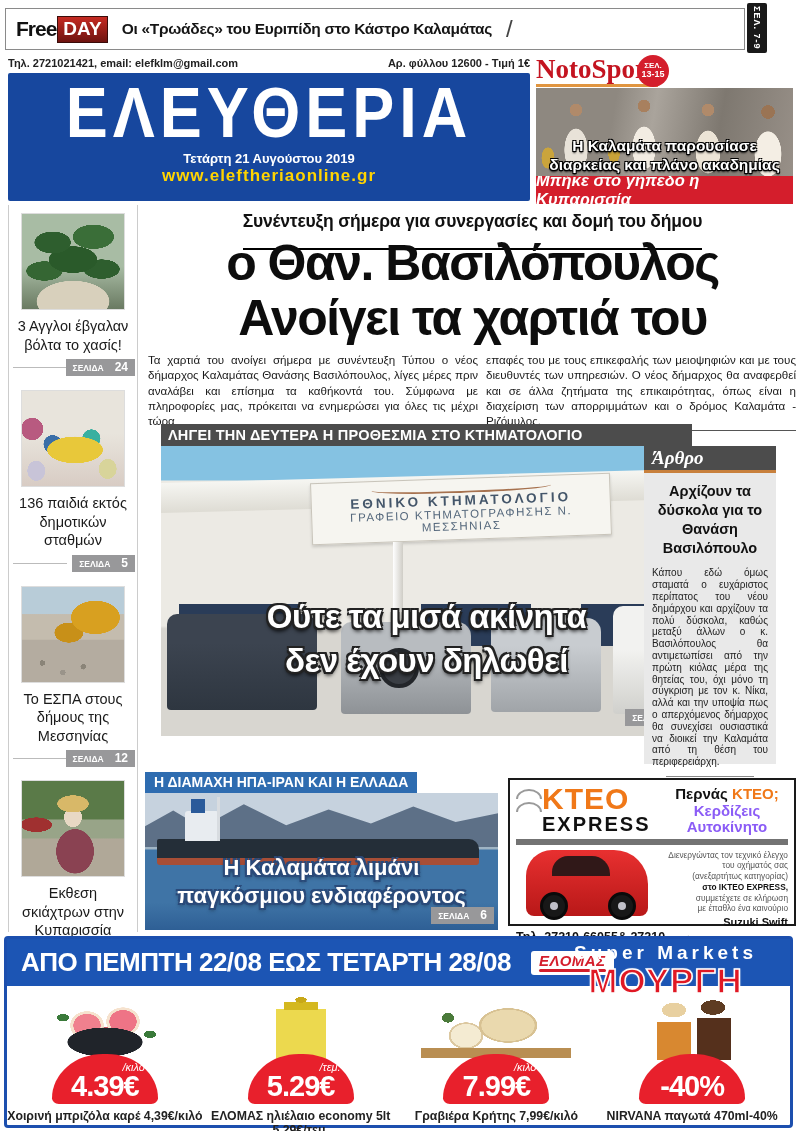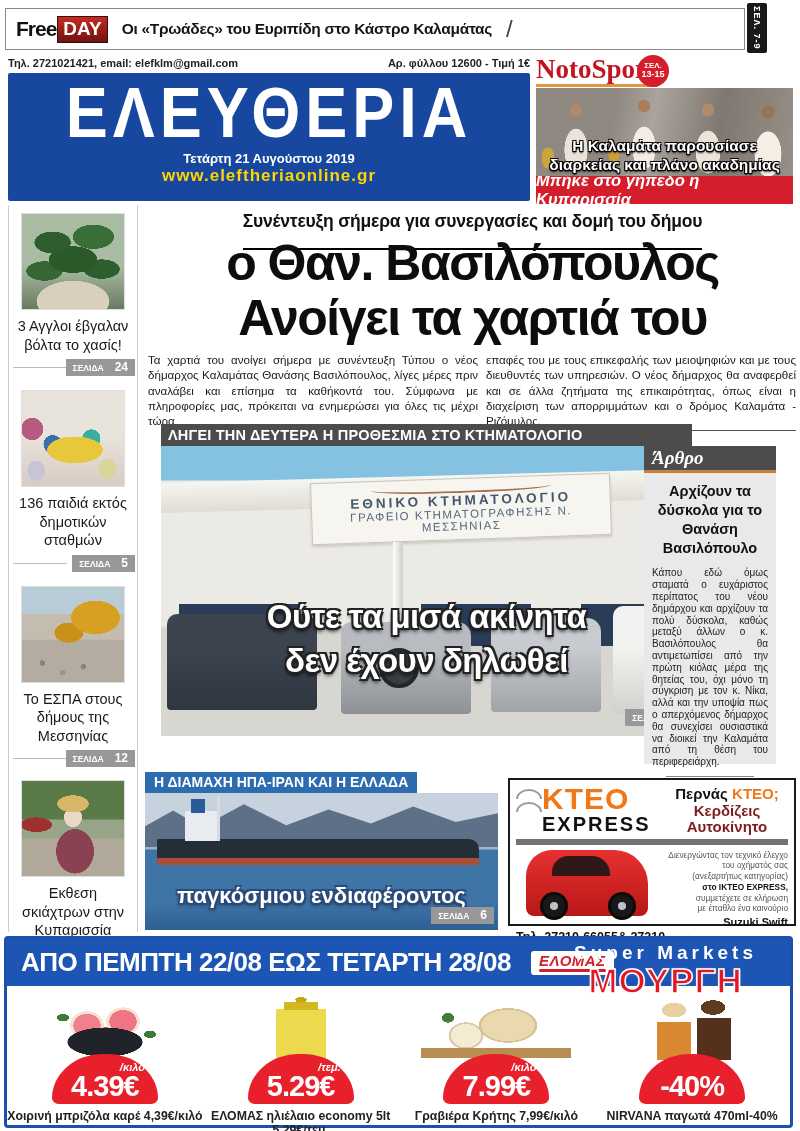--- a/index.html
+++ b/index.html
@@ -142,21 +142,21 @@
   
   .kteo { left:508px; top:778px; width:288px; height:148px; border:2px solid #1a1a1a; background:#fff; padding:4px 6px 2px; }
   .kteo-top { display:flex; border-bottom:6px solid #737373; padding-bottom:3px; }
   .kteo-logo { width:150px; position:relative; padding-left:26px; }
   .kteo-sketch { position:absolute; left:0; top:2px; width:26px; height:34px; }
   .kteo-sketch i { display:block; border:2px solid #9a9a9a; border-bottom:none; border-radius:50% 50% 0 0/100% 100% 0 0; height:10px; margin-top:3px; }
   .kteo-word { color:#f07818; font-size:30px; font-weight:bold; letter-spacing:1px; line-height:1; }
   .kteo-express { color:#111; font-size:20px; font-weight:bold; letter-spacing:2px; line-height:1; }
   .kteo-slogan { flex:1; text-align:center; font-weight:bold; line-height:1.1; padding-top:2px; }
   .ks1 { font-size:15px; color:#111; } .ks1 .or { color:#f07818; }
-  .ks2 { font-size:15px; color:#7f1d1d; }
+  .ks2 { font-size:15px; color:#8b5cf6; }
   .kteo-mid { display:flex; margin-top:3px; }
   .kcarimg { position:relative; width:150px; height:72px; }
   .kbody { position:relative; width:122px; height:66px; background:linear-gradient(180deg,#e83030,#b81818); border-radius:26px 34px 8px 8px; margin:2px 0 0 10px; }
   .kglass { position:absolute; left:26px; top:6px; width:58px; height:20px; background:#301818; border-radius:16px 18px 0 0; }
   .kwheel { position:absolute; bottom:-4px; width:28px; height:28px; border-radius:50%; background:#181818; border:3px solid #0a0a0a; }
   .kwheel::after { content:""; position:absolute; left:7px; top:7px; width:8px; height:8px; border-radius:50%; background:#c0c0c8; }
   .kw1 { left:14px; } .kw2 { right:12px; }
   .kteo-small { flex:1; text-align:right; font-size:8.3px; color:#555; line-height:1.3; padding-top:2px; }
   .kteo-small .bold { color:#111; font-weight:bold; }
   .kteo-prize { font-size:11px; font-weight:bold; color:#111; margin-top:1px; }
@@ -171,21 +171,21 @@
   .elomas { background:#fff; border-radius:3px; padding:2px 8px 3px; margin-left:20px; text-align:center; }
   .elomas .etxt { color:#d41e2c; font-size:15px; font-weight:bold; font-style:italic; letter-spacing:0.5px; line-height:1; }
   .elomas .ebar { height:3px; background:#d41e2c; border-radius:2px; margin-top:1px; }
   .mk-right { position:absolute; right:12px; top:3px; width:225px; text-align:center; z-index:3; }
   .mk-super { color:#fff; font-size:19px; font-weight:bold; letter-spacing:4px; }
   .mk-brand { color:#e01824; font-size:35px; font-weight:bold; letter-spacing:1px; line-height:0.95; -webkit-text-stroke:1.5px #fff; text-shadow:0 0 2px #fff; }
   .mk-row { display:flex; margin-top:10px; }
   .mk-cell { width:25%; text-align:center; position:relative; }
   .mk-img { position:relative; height:64px; margin:0 auto; width:150px; }
   .price-badge { position:relative; width:106px; height:50px; margin:-6px auto 0; background:#e8202c; border-radius:53px 53px 7px 7px/ 46px 46px 6px 6px; color:#fff; z-index:2; }
-  .price-badge .unit { position:absolute; top:7px; right:13px; font-size:11px; font-weight:bold; font-style:italic; }
+  .price-badge .unit { position:absolute; top:7px; right:13px; font-size:11px; font-weight:normal; font-style:italic; }
   .price-badge .price { position:absolute; left:0; right:0; bottom:3px; font-size:29px; font-weight:bold; letter-spacing:-1px; line-height:1; }
   .mk-cap { font-size:12.3px; font-weight:bold; color:#222; margin-top:5px; }
   
   .art-meat { background:
       radial-gradient(62px 24px at 50% 72%,#20242a 0 60%,transparent 61%),
       radial-gradient(26px 22px at 38% 46%,#f0808e 0 52%,#f6e2ce 53% 64%,transparent 65%),
       radial-gradient(26px 22px at 62% 40%,#ee7486 0 52%,#f6e2ce 53% 64%,transparent 65%),
       radial-gradient(20px 16px at 52% 62%,#e8606e 0 55%,transparent 56%),
       radial-gradient(10px 6px at 22% 34%,#3a7a3a 0 60%,transparent 61%),
       radial-gradient(10px 6px at 80% 60%,#3a7a3a 0 60%,transparent 61%); }
@@ -350,20 +350,21 @@
   </div>
 
   <div class="abs ship">
     <div class="ship-head">Η ΔΙΑΜΑΧΗ ΗΠΑ-ΙΡΑΝ ΚΑΙ Η ΕΛΛΑΔΑ</div>
     <div class="ship-photo">
       <div class="mountains"></div>
       <div class="hull"></div>
       <div class="sstruct"></div>
       <div class="sfunnel"></div>
       <div class="smast"></div>
+      <div class="soverlay sov1">Η Καλαμάτα λιμάνι</div>
       <div class="soverlay sov2">παγκόσμιου ενδιαφέροντος</div>
       <span class="pgbadge ship-badge">
           <span class="pglabel">ΣΕΛΙΔΑ</span>
           <span class="pgnum">6</span>
         </span>
     </div>
   </div>
 
   <div class="abs kteo">
     <div class="kteo-top">

